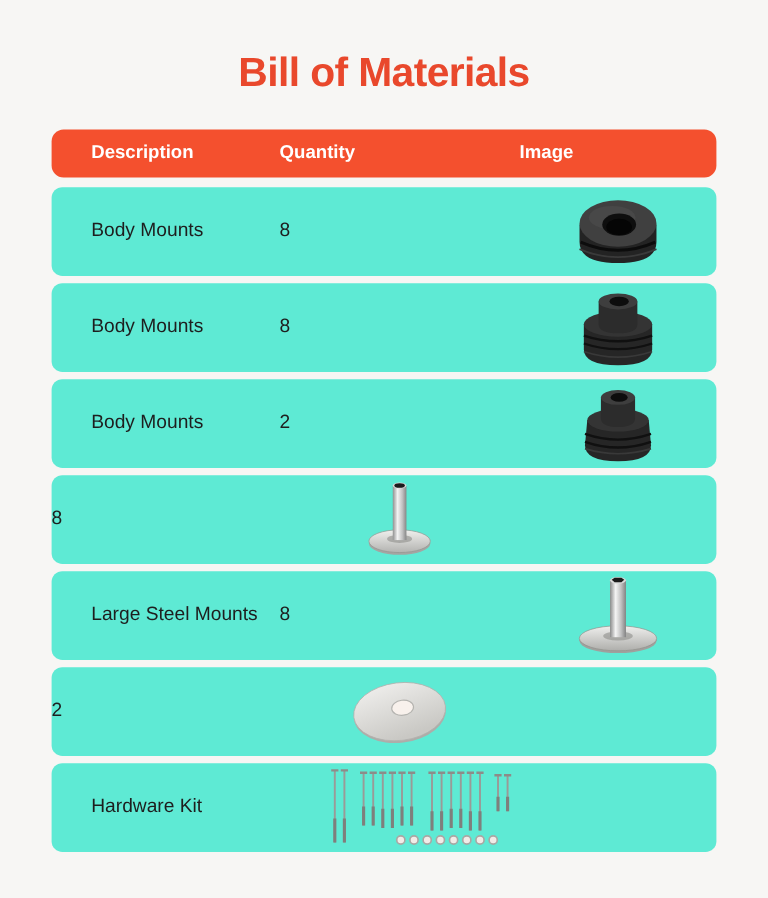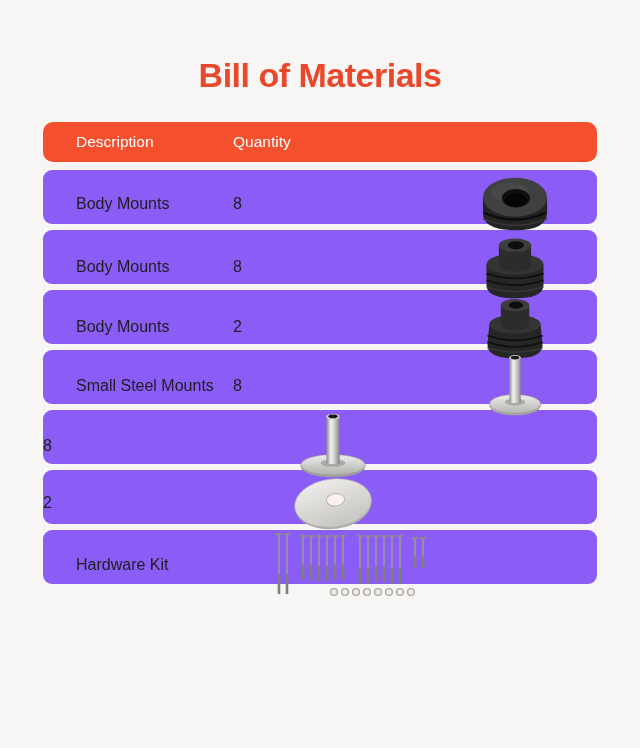--- a/index.html
+++ b/index.html
@@ -5,48 +5,48 @@
   html, body { margin: 0; padding: 0; }
   body {
     width: 640px; height: 748px;
     background: #f7f6f4;
     font-family: "Liberation Sans", sans-serif;
     color: #1e1e1e;
     overflow: hidden;
   }
   .page-title {
     margin: 0;
-    padding-top: 56px;
+    padding-top: 42px;
     text-align: center;
     font-size: 34px;
     font-weight: 800;
     letter-spacing: -0.5px;
     color: #e9482c;
     line-height: 38px;
   }
   .bom-table {
     margin: 28px 43px 0 43px;
     width: 554px;
   }
   .thead {
     background: #f4502e;
     border-radius: 10px;
     height: 40px;
     display: grid;
     grid-template-columns: 190px 200px 164px;
     align-items: center;
     color: #ffffff;
     font-size: 15.5px;
-    font-weight: 400;
+    font-weight: 700;
     margin-bottom: 8px;
   }
   .row {
-    background: #8b5cf6;
+    background: #5eead4;
     border-radius: 9px;
-    height: 54px;
+    height: 74px;
     display: grid;
     grid-template-columns: 190px 200px 164px;
     align-items: center;
     margin-bottom: 6px;
     font-size: 16px;
   }
   .row:last-child { margin-bottom: 0; gap: 19px; }
   .c-desc { padding-left: 33px; text-align: left; white-space: nowrap; }
   .c-qty  { }
   .c-img  { display: flex; justify-content: center; align-items: center; }
@@ -55,20 +55,21 @@
 </head>
 <body>
 
 <h1 class="page-title">Bill of Materials</h1>
 
 <div class="bom-table">
 
   <div class="thead">
     <div class="c-desc">Description</div>
     <div class="c-qty">Quantity</div>
+    <div class="c-qty">Image</div>
   </div>
 
   <div class="row">
     <div class="c-desc">Body Mounts</div>
     <div class="c-qty">8</div>
     <div class="c-img">
       <svg width="88" height="68" viewBox="0 0 90 70">
         <path d="M12 29 L12 44 Q12 62 45 62 Q78 62 78 44 L78 29 Z" fill="#232323"></path>
         <path d="M13 44 Q45 58 77 44" stroke="#0c0c0c" stroke-width="2.5" fill="none"></path>
         <path d="M12 50 Q45 64 78 50" stroke="#3a3a3a" stroke-width="1.5" fill="none"></path>
@@ -108,21 +109,20 @@
         <path d="M14 61 Q43 70 72 61" stroke="#393939" stroke-width="1.5" fill="none"></path>
         <ellipse cx="43" cy="36" rx="27" ry="10" fill="#343434"></ellipse>
         <path d="M28 16 L28 34 Q28 42 43 42 Q58 42 58 34 L58 16 Z" fill="#2c2c2c"></path>
         <ellipse cx="43" cy="16" rx="15" ry="6.5" fill="#3e3e3e"></ellipse>
         <ellipse cx="44" cy="16" rx="7.5" ry="3.8" fill="#0d0d0d"></ellipse>
       </svg>
     </div>
   </div>
 
   <div class="row">
-    <div class="c-desc">Small Steel Mounts</div>
     <div class="c-qty">8</div>
     <div class="c-img">
       <svg width="80" height="72" viewBox="0 0 84 76">
         <defs>
           <linearGradient id="steelTubeA" x1="0" y1="0" x2="1" y2="0">
             <stop offset="0" stop-color="#8f8f8f"></stop>
               <stop offset="0.35" stop-color="#f3f3f3"></stop>
             <stop offset="0.7" stop-color="#c2c2c2"></stop>
               <stop offset="1" stop-color="#868686"></stop>
           </linearGradient>
@@ -135,20 +135,21 @@
         <ellipse cx="42" cy="57" rx="27" ry="10" fill="url(#flangeA)" stroke="#94948f" stroke-width="0.6"></ellipse>
         <ellipse cx="42" cy="55" rx="11" ry="3.5" fill="#8d8d8a" opacity="0.6"></ellipse>
         <rect x="36" y="8" width="12" height="48" fill="url(#steelTubeA)"></rect>
         <ellipse cx="42" cy="8" rx="6" ry="2.6" fill="#d9d9d9"></ellipse>
         <ellipse cx="42" cy="8" rx="4.6" ry="2" fill="#1b1b1b"></ellipse>
       </svg>
     </div>
   </div>
 
   <div class="row">
+    <div class="c-desc">Large Steel Mounts</div>
     <div class="c-qty">8</div>
     <div class="c-img">
       <svg width="90" height="72" viewBox="0 0 94 76">
         <defs>
           <linearGradient id="steelTubeB" x1="0" y1="0" x2="1" y2="0">
             <stop offset="0" stop-color="#8a8a8a"></stop>
               <stop offset="0.35" stop-color="#f4f4f4"></stop>
             <stop offset="0.7" stop-color="#bfbfbf"></stop>
               <stop offset="1" stop-color="#828282"></stop>
           </linearGradient>

